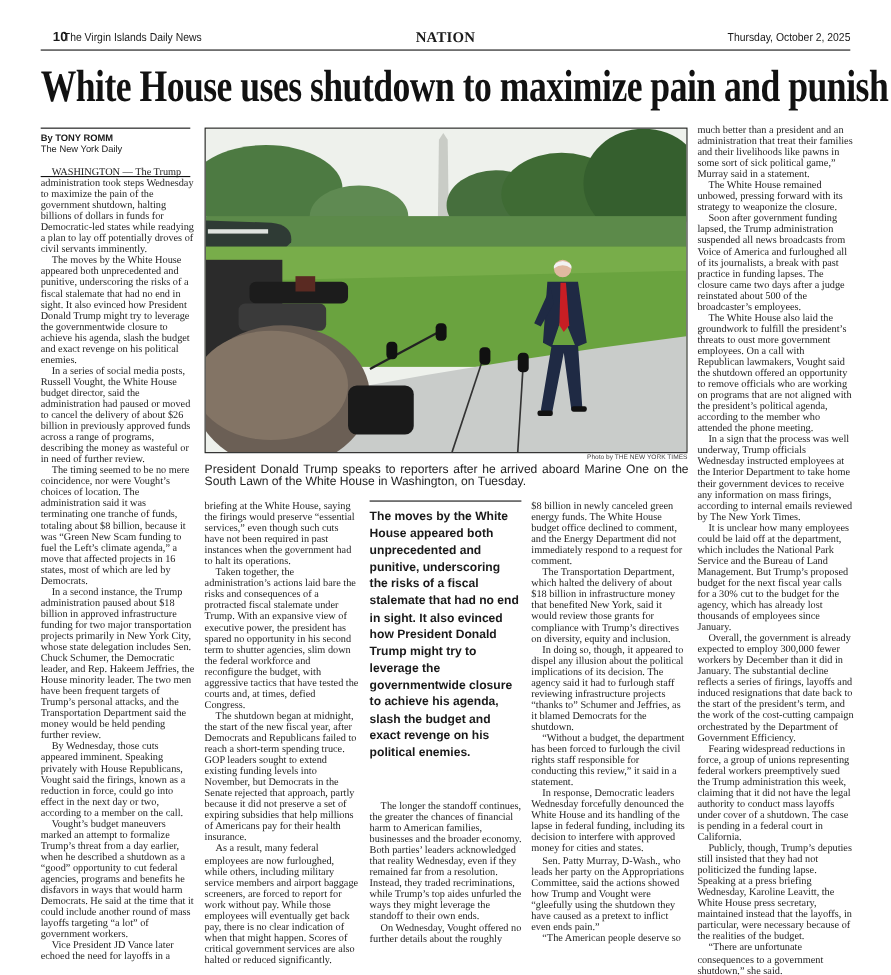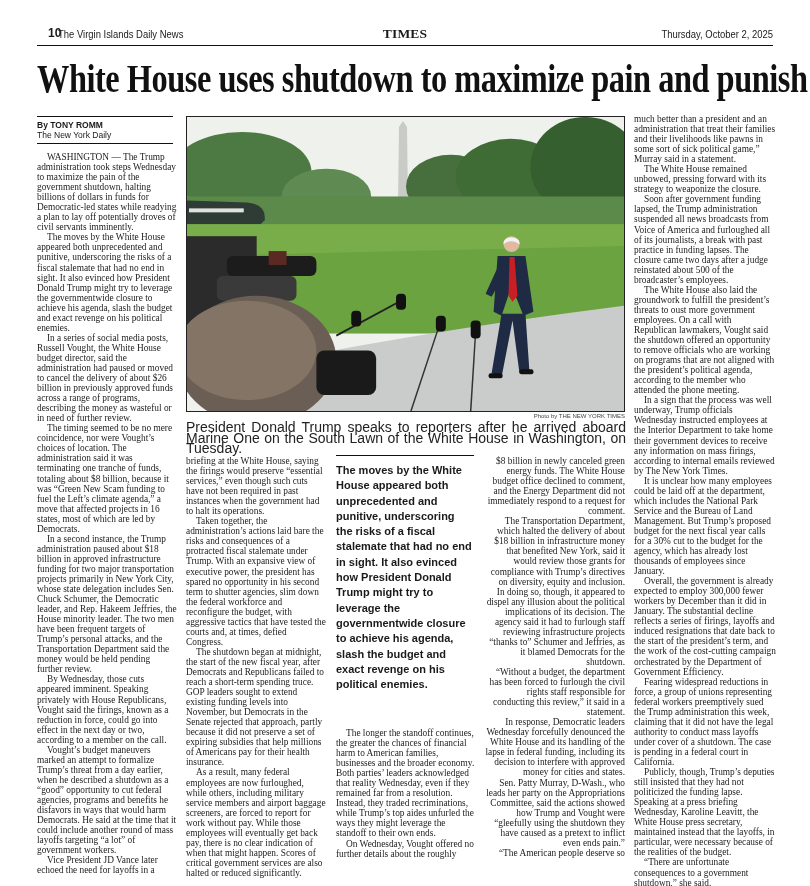--- a/index.html
+++ b/index.html
@@ -10,49 +10,49 @@
   .folio { position: absolute; left: 37px; top: 24px; width: 736px; height: 22px; border-bottom: 1.5px solid #111; }
   .folio .pg { position: absolute; left: 0; top: 2px; font-family: "Liberation Sans", sans-serif; font-weight: bold; font-size: 12px; margin-left: 11px; }
   .folio .paper { position: absolute; left: 21px; top: 4px; font-family: "Liberation Sans", sans-serif; font-size: 10.5px; transform: scaleX(0.9); transform-origin: left; }
   .folio .section { position: absolute; left: 0; right: 0; top: 2px; text-align: center; font-family: "Liberation Serif", serif; font-weight: bold; font-size: 13.5px; letter-spacing: 0.2px; }
   .folio .date { position: absolute; right: 0; top: 4px; font-family: "Liberation Sans", sans-serif; font-size: 10.5px; transform: scaleX(0.9); transform-origin: right; }
 
   
   .headline { position: absolute; left: 37px; top: 55px; width: 740px; white-space: nowrap; font-family: "Liberation Serif", serif; font-size: 41px; line-height: 46px; letter-spacing: -0.6px; transform: scaleX(0.79); transform-origin: left; color: #111; }
 
   
-  .byline { position: absolute; left: 37px; top: 116px; width: 136px; border-top: 1.5px solid #111; border-bottom: 1.5px solid #111; padding: 3px 0 3px 0; }
+  .byline { position: absolute; left: 37px; top: 116px; width: 136px; border-top: 1.5px solid #111; border-bottom: 1.5px solid #111; padding: 3px 0 20px 0; }
   .byline .by { font-family: "Liberation Sans", sans-serif; font-size: 8.5px; font-weight: bold; line-height: 10px; }
   .byline .org { font-family: "Liberation Sans", sans-serif; font-size: 8.5px; line-height: 10px; }
 
   
   .col { position: absolute; font-family: "Liberation Serif", serif; font-size: 9.35px; line-height: 10.05px; color: #222; text-align: left; }
   .col p { text-indent: 10px; }
   .col1 { left: 37px; top: 152px; width: 140px; }
   .col2 { left: 186px; top: 456px; width: 140px; }
   .col3b { left: 336px; top: 728px; width: 140px; }
-  .col4 { left: 483px; top: 456px; width: 142px; text-align: right; }
+  .col4 { left: 483px; top: 456px; width: 142px; }
   .col5 { left: 634px; top: 114px; width: 142px; }
 
   
   .photo { position: absolute; left: 186px; top: 116px; width: 439px; height: 296px; border: 1px solid #222; overflow: hidden; background: #e7ebe3; }
   .photo svg { display: block; width: 100%; height: 100%; }
   .credit { position: absolute; left: 186px; top: 413px; width: 439px; text-align: right; font-family: "Liberation Sans", sans-serif; font-size: 6px; color: #444; }
-  .caption { position: absolute; left: 186px; top: 422px; width: 440px; font-family: "Liberation Sans", sans-serif; font-size: 14px; line-height: 10.5px; color: #222; text-align: justify; }
+  .caption { position: absolute; left: 186px; top: 422px; width: 440px; font-family: "Liberation Sans", sans-serif; font-size: 11px; line-height: 10.5px; color: #222; text-align: justify; }
 
   
   .pullquote { position: absolute; left: 336px; top: 455px; width: 138px; border-top: 1.5px solid #111; padding-top: 7px; font-family: "Liberation Sans", sans-serif; font-weight: bold; font-size: 11px; line-height: 15.3px; color: #1a1a1a; }
 </style>
 </head>
 <body>
 
 <div class="folio">
   <span class="pg">10</span>
   <span class="paper">The Virgin Islands Daily News</span>
-  <span class="section">TIMES</span>
+  <span class="section">NATION</span>
   <span class="date">Thursday, October 2, 2025</span>
 </div>
 
 <h1 class="headline">White House uses shutdown to maximize pain and punish political foes</h1>
 
 <div class="byline">
   <div class="by">By TONY ROMM</div>
   <div class="org">The New York Daily</div>
 </div>
 

